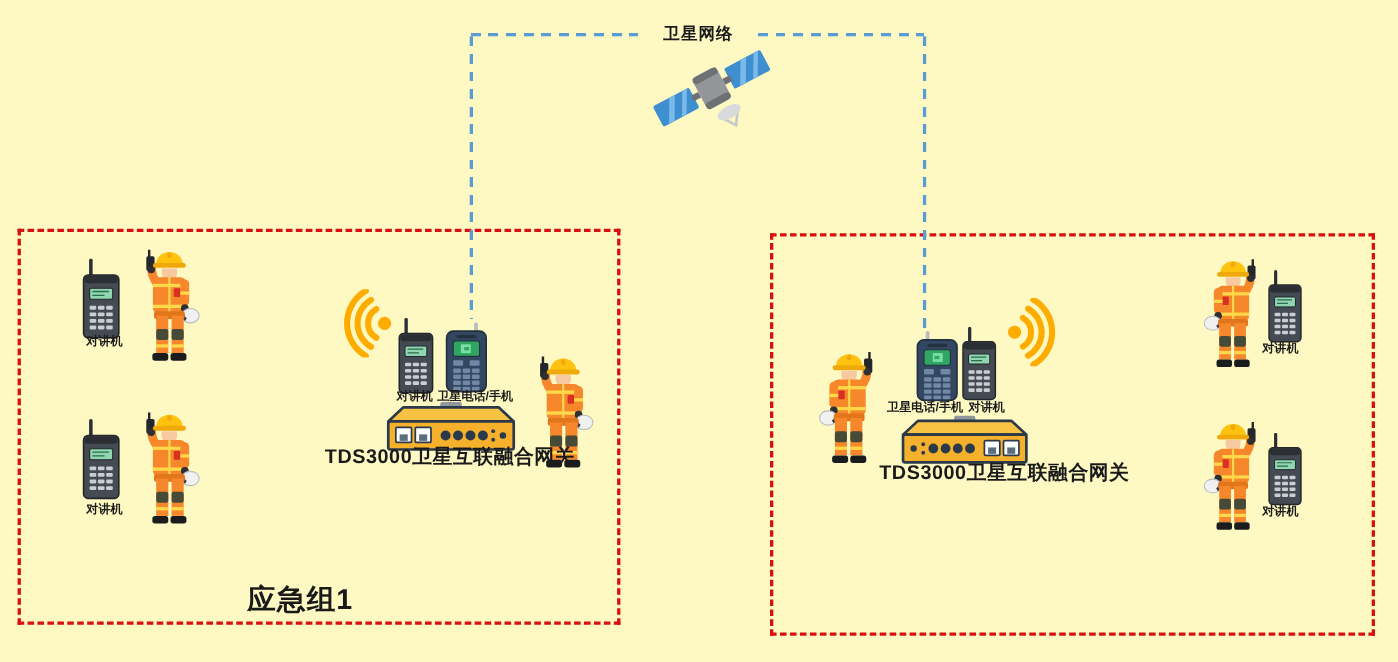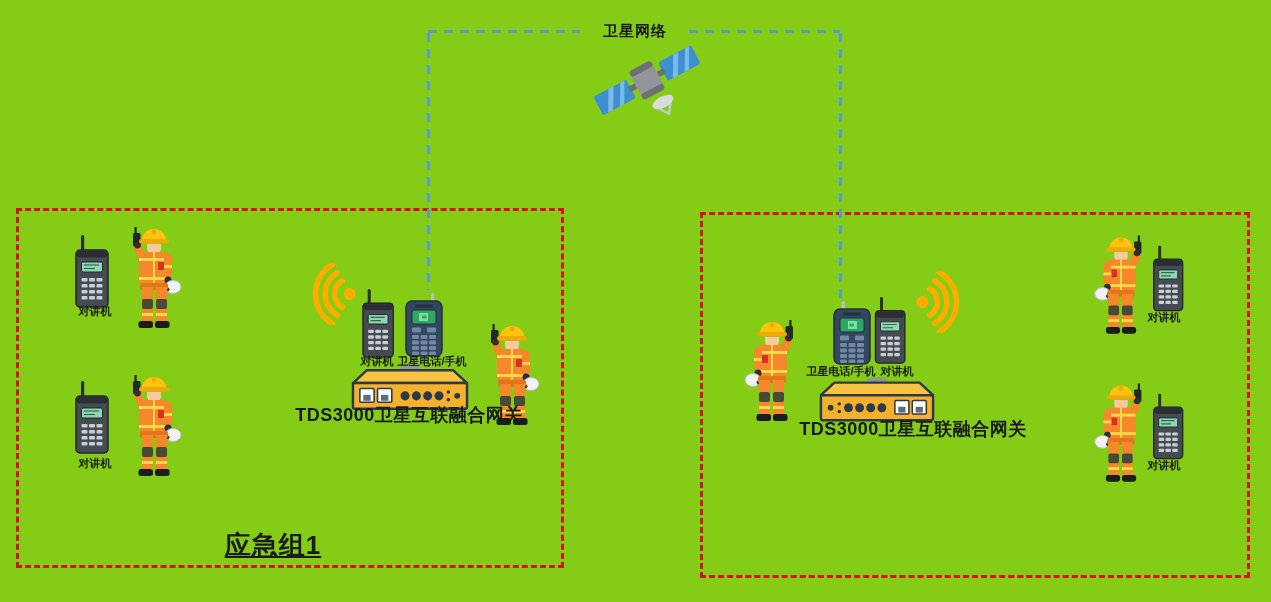--- a/index.html
+++ b/index.html
@@ -1,32 +1,32 @@
 <!DOCTYPE html>
 <html style="--box-red: #d8100f; --link-blue: #5b9bd5; --wifi-yellow: #ffac00; --gateway-yellow: #f5b02c; --suit-orange: #f6872b; --text: #1a1a1a;"><head>
 <meta charset="utf-8">
 <style>
   :root{
     --box-red:#d8100f; --link-blue:#5b9bd5; --wifi-yellow:#ffac00;
     --gateway-yellow:#f5b02c; --suit-orange:#f6872b; --text:#1a1a1a;
   }
   html,body{margin:0;padding:0;background:#ffffff;}
-  .stage{position:relative;width:1271px;height:602px;background:#84cc16;overflow:hidden;
+  .stage{position:relative;width:1271px;height:602px;background:#fef9c3;overflow:hidden;
          font-family:"Liberation Sans","DejaVu Sans",sans-serif;color:var(--text);}
   .dash-h{position:absolute;height:3px;z-index:6;
     background:repeating-linear-gradient(90deg,var(--link-blue) 0 9px,transparent 9px 16px);}
   .dash-v{position:absolute;width:3px;z-index:6;
     background:repeating-linear-gradient(180deg,var(--link-blue) 0 9px,transparent 9px 16px);}
   .gbox{position:absolute;border:3px dashed var(--box-red);box-sizing:border-box;z-index:1;background:transparent;}
   .icon{position:absolute;display:block;z-index:3;}
   .mirror{transform:scaleX(-1);}
   .lbl{position:absolute;text-align:center;font-weight:bold;color:var(--text);z-index:4;line-height:1.15;}
   .lbl-device{font-size:11px;}
   .lbl-gateway{font-size:18px;letter-spacing:0.5px;}
-  .lbl-group{font-size:26px;letter-spacing:1px;text-decoration:underline;}
+  .lbl-group{font-size:26px;letter-spacing:1px;}
   .lbl-net{font-size:15px;letter-spacing:1px;z-index:7;}
   svg{overflow:visible;}
 </style>
 </head>
 <body>
 
 <svg width="0" height="0" style="position:absolute" aria-hidden="true">
   <defs>
 
     <symbol id="sym-radio" viewBox="0 0 42 74">

